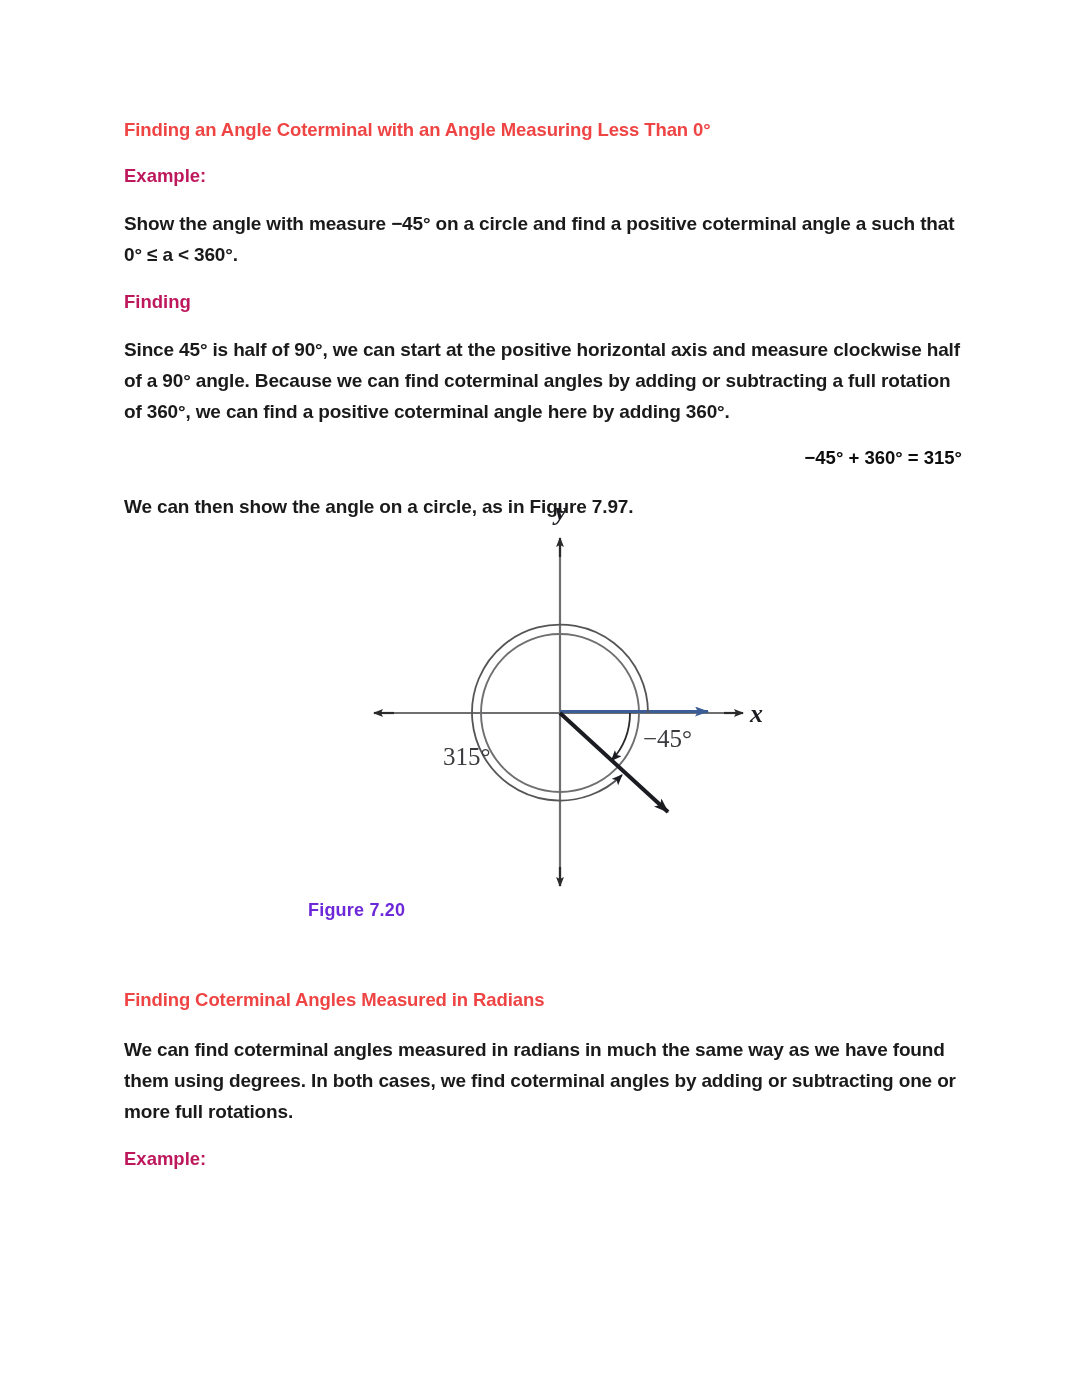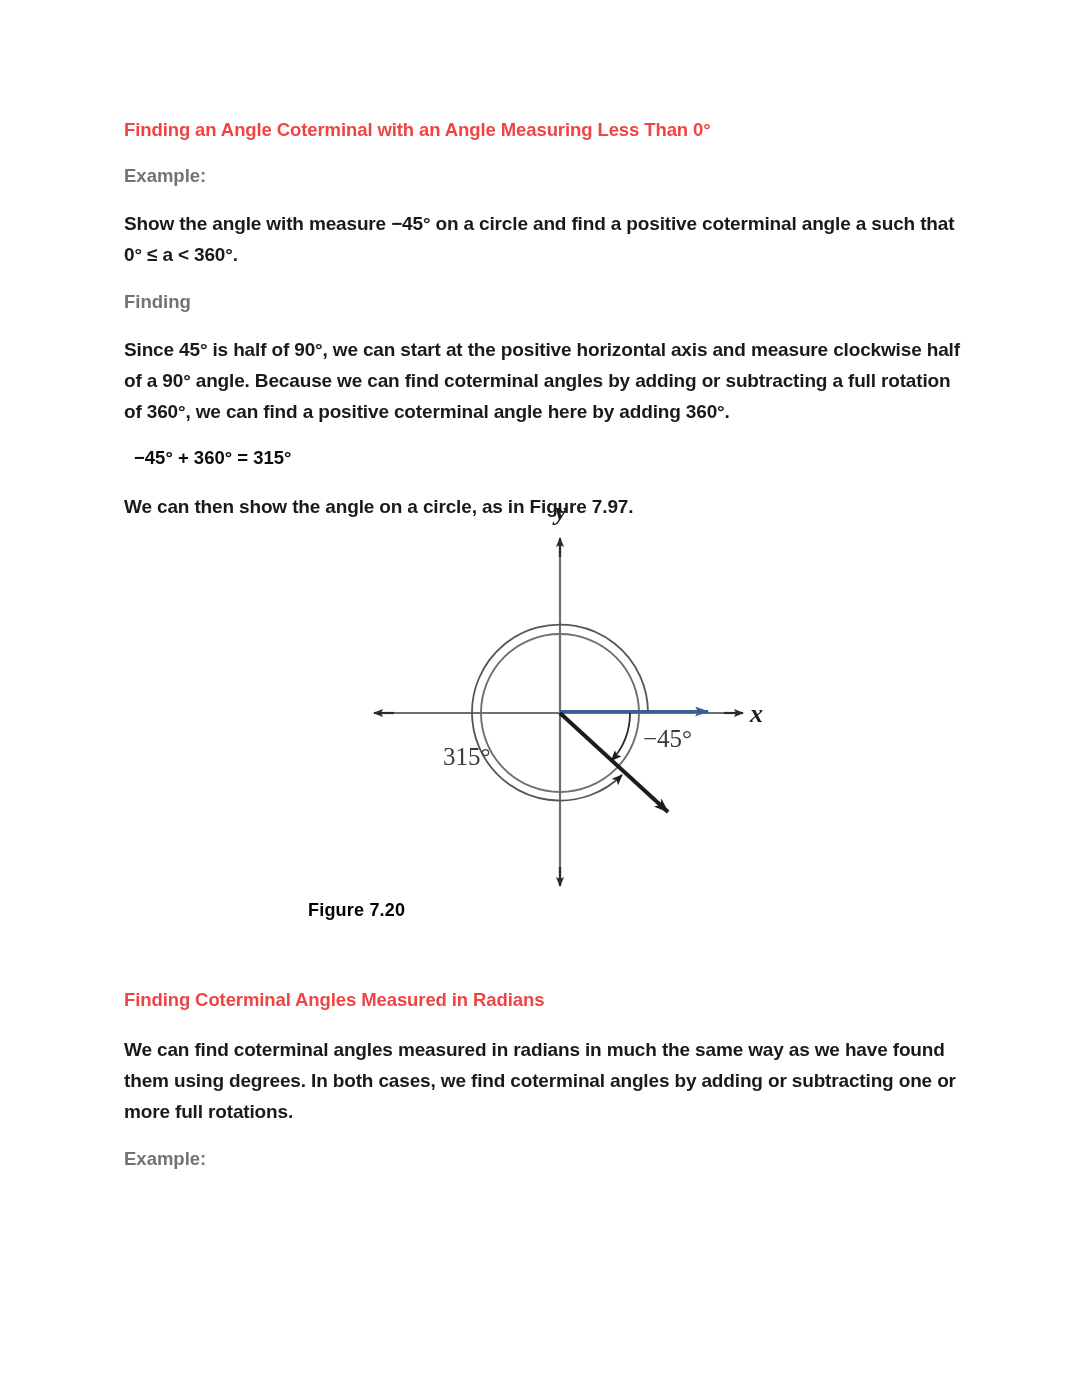--- a/index.html
+++ b/index.html
@@ -30,36 +30,36 @@
     font-size: 18.5px;
     font-weight: bold;
     letter-spacing: -0.1px;
     color: #ef4444;
     margin: 0 0 22px 0;
     line-height: 1.3;
   }
   .label-bold {
     font-size: 18.5px;
     font-weight: bold;
-    color: #737373;
+    color: #be185d;
     margin: 0 0 20px 0;
     line-height: 1.3;
   }
   .para {
     font-size: 19px;
     line-height: 31px;
     color: #1a1a1a;
     margin: 0 0 20px 0;
     font-weight: 700;
     letter-spacing: -0.15px;
   }
   .equation {
     font-size: 18.5px;
     font-weight: bold;
-    text-align: left;
+    text-align: right;
     color: #0d0d0d;
     margin: 0 0 22px 0;
     padding-left: 10px;
   }
 
   
   .figure-block {
     position: absolute;
     left: 0;
     top: 482px;
@@ -70,21 +70,21 @@
     position: absolute;
     left: 330px;
     top: 0px;
   }
   .fig-caption {
     position: absolute;
     left: 308px;
     top: 418px;
     font-size: 18px;
     font-weight: bold;
-    color: #000000;
+    color: #6d28d9;
     letter-spacing: 0.2px;
   }
 
   .section-2 {
     position: absolute;
     left: 124px;
     top: 988px;
     width: 845px;
   }
 </style>

